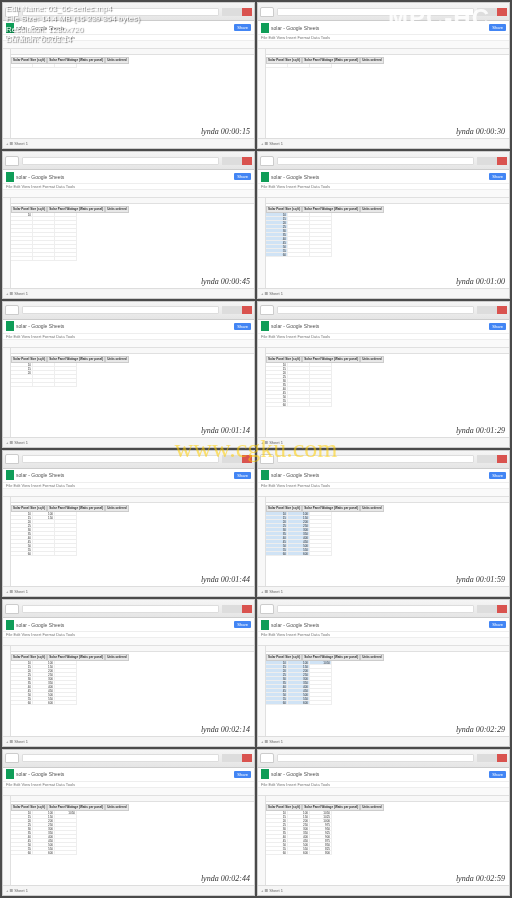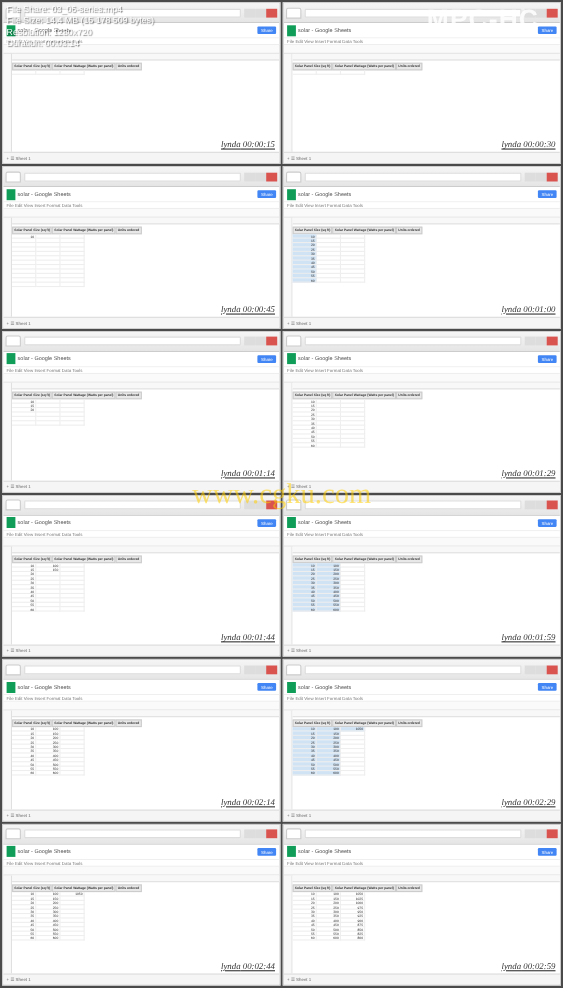--- a/index.html
+++ b/index.html
@@ -193,21 +193,20 @@
       align-items: center;
     }
     .timestamp {
       position: absolute;
       bottom: 12px;
       right: 4px;
       font-size: 8px;
       font-style: italic;
       color: #333;
       font-family: serif;
-      text-decoration: underline;
     }
     .timestamp .brand {
       font-weight: normal;
     }
     .watermark {
       position: absolute;
       top: 50%;
       left: 50%;
       transform: translate(-50%, -50%);
       font-size: 26px;
@@ -216,22 +215,22 @@
       white-space: nowrap;
       z-index: 20;
       pointer-events: none;
       text-align: right;
     }
   </style>
 </head>
 <body>
 
 <div class="overlay-info">
-  <div><span>File Share:</span> <span>03_06-series.mp4</span></div>
-  <div><span>File Size:</span> <span>14.4 MB (15 178 509 bytes)</span></div>
+  <div><span>Edit Name:</span> <span>03_06-series.mp4</span></div>
+  <div><span>File Size:</span> <span>14.4 MB (15 239 354 bytes)</span></div>
   <div><span>Resolution:</span> <span>1280x720</span></div>
   <div><span>Duration:</span> <span>00:03:14</span></div>
 </div>
 
 <div class="player-label">MPC-HC</div>
 
 <div class="watermark">www.cgku.com</div>
 
 <div class="grid">
     <div class="thumb">

